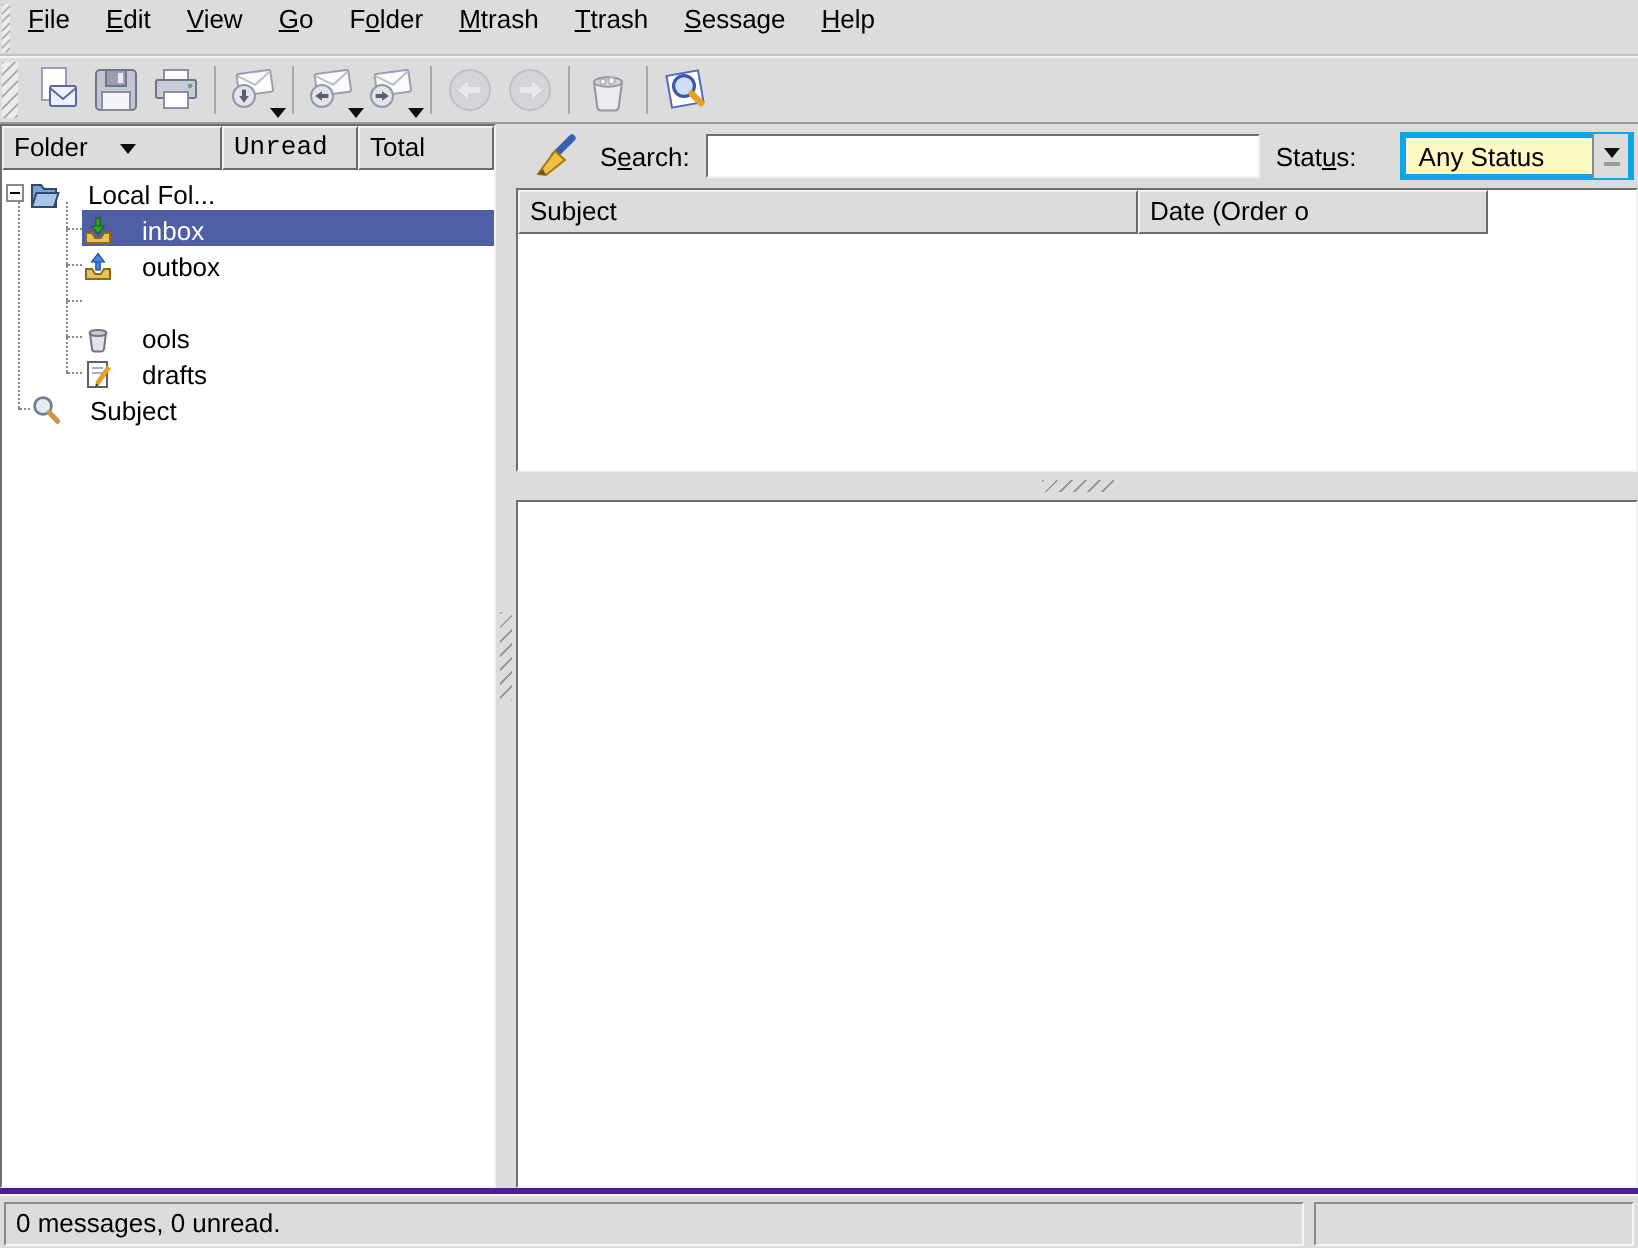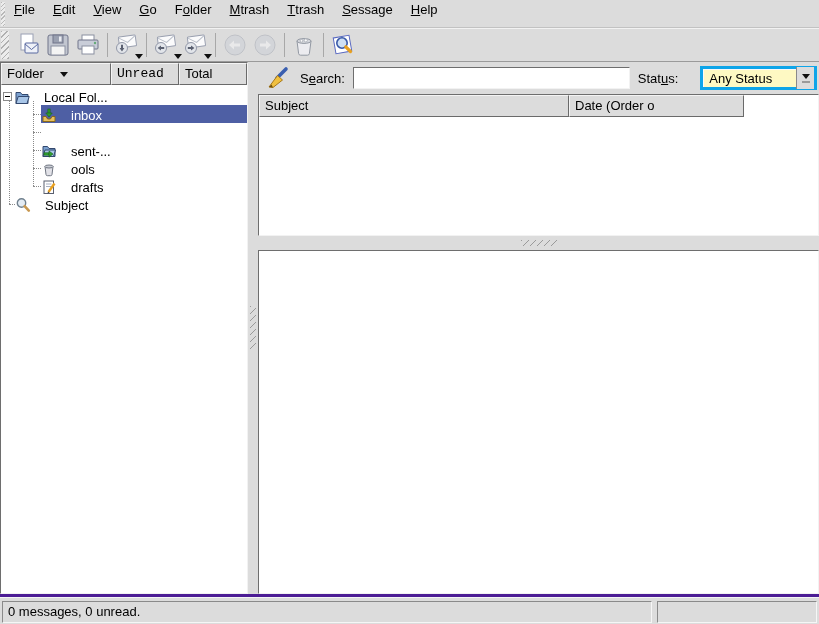--- a/index.html
+++ b/index.html
@@ -304,34 +304,33 @@
           <polygon points="4.8,6 11.2,6 8,10" fill="#2fa02f" stroke="#1a6018" stroke-width=".6"></polygon>
           <path d="M2 9.5 h3 l1.6 2.5 h2.8 L11 9.5 h3 v5 H2 Z" fill="#e8c060" stroke="#8a6a18"></path>
         </svg>
         <span>inbox</span>
       </div>
     </div>
 
     <div class="trow">
       <div class="spacerC"></div>
         <div class="stub"></div>
+      <div class="rowbody">
+        <svg class="ticon" width="16" height="16" viewBox="0 0 16 16">
+          <rect x="6.9" y="5.5" width="2.2" height="4.5" fill="#4888e0" stroke="#1c4a90" stroke-width=".6"></rect>
+          <polygon points="4.8,6 11.2,6 8,1.8" fill="#4888e0" stroke="#1c4a90" stroke-width=".6"></polygon>
+          <path d="M2 9.5 h3 l1.6 2.5 h2.8 L11 9.5 h3 v5 H2 Z" fill="#e8c060" stroke="#8a6a18"></path>
+        </svg>
+        <span>outbox</span>
+      </div>
     </div>
 
     <div class="trow">
       <div class="spacerC"></div>
         <div class="stub"></div>
-      <div class="rowbody">
-        <svg class="ticon" width="16" height="16" viewBox="0 0 16 16">
-          <path d="M2 3.5 h4.5 l1.5 2 H14 v8 H2 Z" fill="#7ba1d0" stroke="#33486e"></path>
-          <path d="M2 13.5 L4 7 h10.5 l-2 6.5 Z" fill="#a8c6e8" stroke="#33486e"></path>
-          <rect x="3" y="9.8" width="5" height="2.4" fill="#2fa02f" stroke="#1a6018" stroke-width=".6"></rect>
-          <polygon points="8,8 8,14.2 12,11" fill="#2fa02f" stroke="#1a6018" stroke-width=".6"></polygon>
-        </svg>
-        <span>sent-...</span>
-      </div>
     </div>
 
     <div class="trow">
       <div class="spacerC"></div>
         <div class="stub"></div>
       <div class="rowbody">
         <svg class="ticon" width="16" height="16" viewBox="0 0 16 16">
           <path d="M4 5.5 h8 l-1 8 a1.4 1.4 0 0 1 -1.4 1.2 h-3.2 a1.4 1.4 0 0 1 -1.4 -1.2 Z" fill="#e2e2e8" stroke="#707682"></path>
           <ellipse cx="8" cy="5.5" rx="4.2" ry="1.5" fill="#cacdd4" stroke="#707682"></ellipse>
         </svg>

